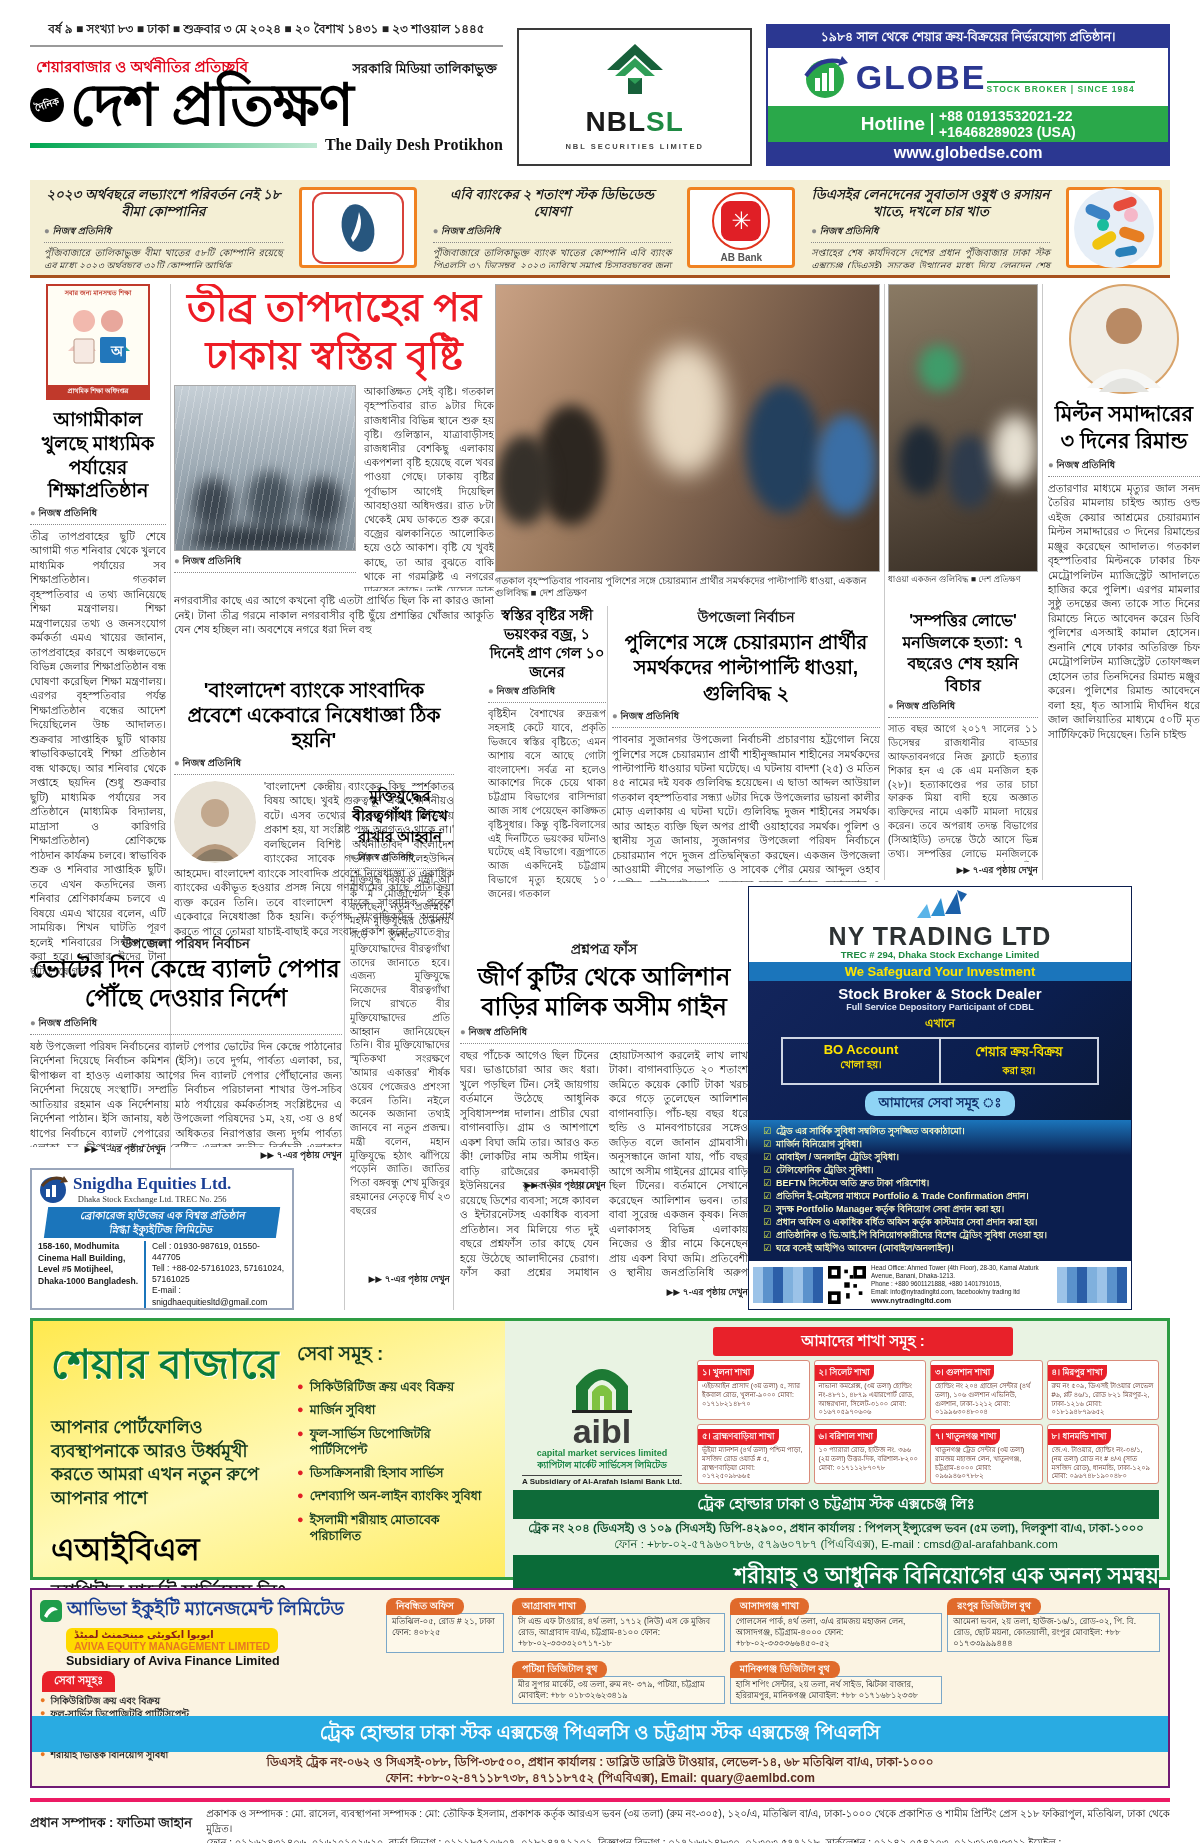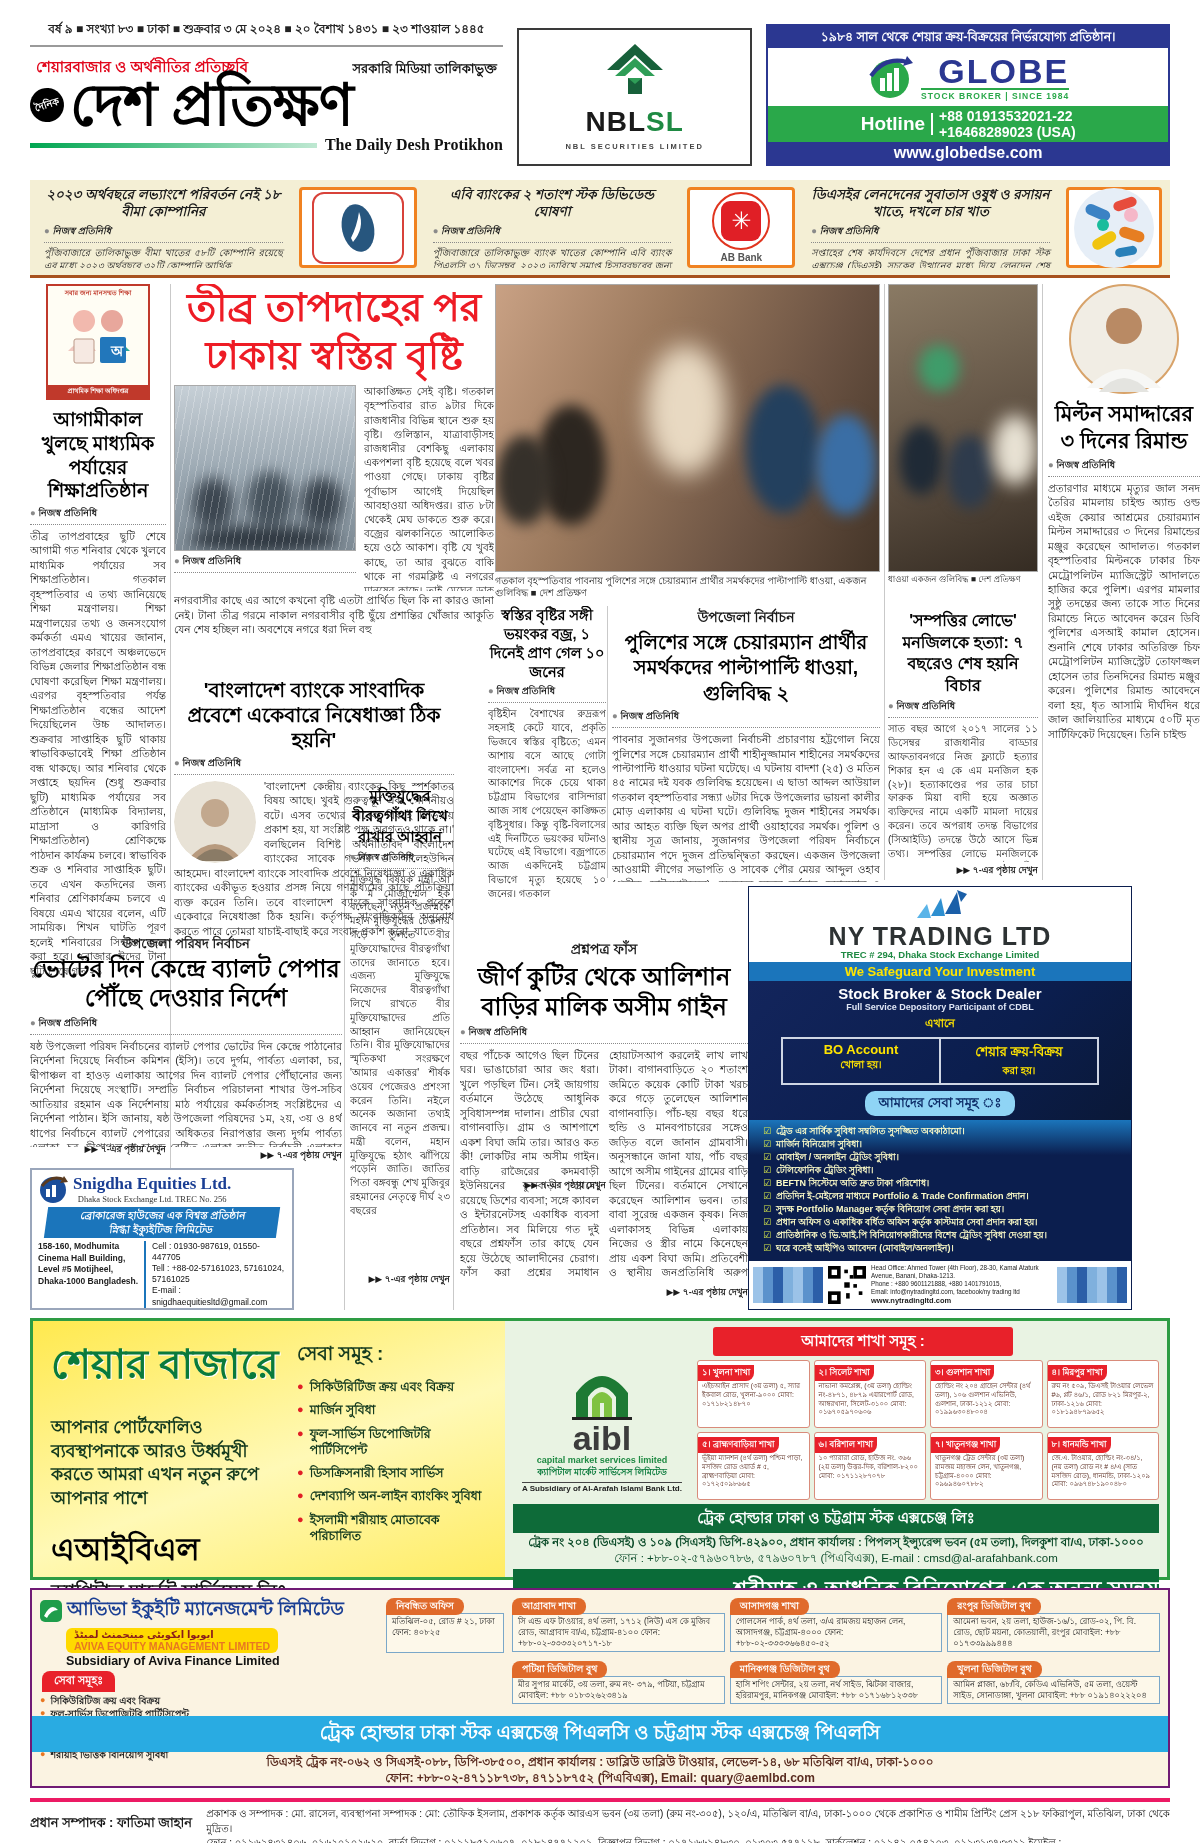--- a/index.html
+++ b/index.html
@@ -23,21 +23,21 @@
   .eng-title { font-family:"Liberation Serif","DejaVu Serif",serif; font-size:16px; font-weight:bold; color:#111; }
 
   .nblsl-box { width:238px; height:138px; border:2px solid #3a3a3a; background:#fff; margin-top:14px; display:flex; flex-direction:column; align-items:center; justify-content:center; gap:4px; }
   .nblsl-name { font-size:28px; font-weight:900; letter-spacing:1px; }
   .nblsl-name .g { color:#1f8a43; }
   .nblsl-full { font-size:7.5px; font-weight:bold; color:#444; letter-spacing:2px; }
 
   .globe-box { width:408px; height:142px; margin-top:10px; border:2px solid #2b3791; background:#fff; display:flex; flex-direction:column; overflow:hidden; }
   .g-top { background:#2b3791; color:#fff; font-size:12.5px; font-weight:bold; text-align:center; padding:3px 6px; line-height:1.3; }
   .g-mid { flex:1; display:flex; align-items:center; justify-content:center; gap:8px; padding:2px 6px; }
-  .g-brand-wrap { display:flex; flex-direction:column; align-items:flex-end; }
+  .g-brand-wrap { display:flex; flex-direction:row; align-items:flex-end; }
   .g-brand { color:#2b3791; font-size:34px; font-weight:900; letter-spacing:2px; line-height:1; }
   .g-sub { color:#2aa84a; font-size:8.5px; font-weight:bold; letter-spacing:1px; border-top:2px solid #2aa84a; padding-top:1px; }
   .g-hot { background:#2aa84a; color:#fff; display:flex; align-items:center; justify-content:center; gap:6px; padding:2px 4px; }
   .g-hot .lbl { font-size:19px; font-weight:bold; border-right:2px solid #fff; padding-right:6px; }
   .g-hot .ph { font-size:14px; font-weight:bold; line-height:1.15; }
   .g-web { background:#2b3791; color:#fff; text-align:center; font-size:16px; font-weight:bold; padding:2px 0; }
 
   
   .briefs { position:absolute; top:180px; left:30px; width:1140px; height:98px; background:#f4efd5; border-bottom:3px solid #a8521f; display:flex; gap:10px; padding:7px 8px; }
   .brief { flex:1; padding:0 6px; overflow:hidden;font-style:italic; }
@@ -118,21 +118,21 @@
   .sb-item .rd { color:#e01f26; font-size:11px; }
   .aibl-r { flex:1; padding:6px 8px 0 8px; display:flex; flex-direction:column; }
   .aibl-banner { background:#e8212a; color:#fff; font-size:15px; font-weight:bold; text-align:center; width:300px; margin:0 auto 4px 200px; padding:2px 0; border-radius:3px; }
   .aibl-row { display:flex; gap:6px; flex:1; }
   .aibl-logo { width:178px; display:flex; flex-direction:column; align-items:center; justify-content:center; }
   .aibl-word { font-size:34px; font-weight:900; color:#3c3c3c; line-height:1; }
   .aibl-cm { font-size:9px; font-weight:bold; color:#1f8a43; }
   .aibl-bn { font-size:9px; font-weight:bold; color:#0a7a3c; }
   .aibl-sub2 { font-size:8px; font-weight:bold; color:#222; border-top:1px solid #444; margin-top:2px; padding-top:1px; }
   .aibl-grid { flex:1; display:grid; grid-template-columns:repeat(4,1fr); gap:4px; align-content:start; }
-  .br-box { background:#fff; border:1px solid #d98b7a; border-radius:3px; overflow:hidden; height:68px; }
+  .br-box { background:#fff; border:1px solid #d98b7a; border-radius:3px; overflow:hidden; height:60px; }
   .br-h { background:#e8212a; color:#fff; font-size:8.5px; font-weight:bold; padding:1px 4px; border-radius:0 0 8px 0; display:inline-block; }
   .br-a { font-size:6.8px; line-height:1.3; color:#5a2c20; padding:1px 4px; }
   .aibl-green { background:#0e6b39; color:#fff; text-align:center; font-size:15px; font-weight:bold; padding:2px 0; margin-top:4px; }
   .aibl-addr { text-align:center; font-size:11.5px; font-weight:bold; color:#0a4a28; line-height:1.35; padding:2px 4px 0 4px; }
   .aibl-slogan { background:#0a6b38; color:#fff; text-align:right; font-size:22px; font-weight:900; padding:3px 0 5px 0; margin-top:3px; }
 
   
   .aviva { position:absolute; top:1588px; left:30px; width:1140px; height:200px; border:2px solid #701a75; background:#fbf3e2; display:flex; flex-direction:column; overflow:hidden; }
   .av-top { display:flex; gap:8px; padding:5px 8px 2px 8px; height:126px; }
   .av-l { width:338px; }
@@ -696,24 +696,20 @@
           <div class="av-ba">আমেনা ভবন, ২য় তলা, হাউজ-১৬/১, রোড-০২, পি. বি. রোড, ছোট ময়না, কোতয়ালী, রংপুর মোবাইল: +৮৮ ০১৭৩৩৯৯৯৪৪৪</div>
         </div>
           <div class="av-box">
           <div class="av-bh">পটিয়া ডিজিটাল বুথ</div>
           <div class="av-ba">মীর সুপার মার্কেট, ৩য় তলা, রুম নং- ৩৭৯, পটিয়া, চট্টগ্রাম মোবাইল: +৮৮ ০১৮৩২৬২৩৪১৯</div>
         </div>
           <div class="av-box">
           <div class="av-bh">মানিকগঞ্জ ডিজিটাল বুথ</div>
           <div class="av-ba">হাসি শপিং সেন্টার, ২য় তলা, নর্থ সাইড, ঝিটকা বাজার, হরিরামপুর, মানিকগঞ্জ মোবাইল: +৮৮ ০১৭১৬৮১২৩৩৮</div>
         </div>
-          <div class="av-box">
-          <div class="av-bh">খুলনা ডিজিটাল বুথ</div>
-          <div class="av-ba">আমিন প্লাজা, ৬৮/বি, কেডিএ এভিনিউ, ৫ম তলা, ওয়েস্ট সাইড, সোনাডাঙ্গা, খুলনা মোবাইল: +৮৮ ০১৯১৪০২২২০৪</div>
-        </div>
         </div>
     </div>
     <div class="av-blue">ট্রেক হোল্ডার ঢাকা স্টক এক্সচেঞ্জ পিএলসি ও চট্টগ্রাম স্টক এক্সচেঞ্জ পিএলসি</div>
     <div class="av-addr"><span>ডিএসই ট্রেক নং-০৬২ ও সিএসই-০৮৮, ডিপি-৩৮৫০০, প্রধান কার্যালয় : ডাব্লিউ ডাব্লিউ টাওয়ার, লেভেল-১৪, ৬৮ মতিঝিল বা/এ, ঢাকা-১০০০</span><br><span>ফোন: +৮৮-০২-৪৭১১৮৭৩৮, ৪৭১১৮৭৫২ (পিএবিএক্স), Email: quary@aemlbd.com</span></div>
 
   </section>
 
   <footer class="footer">
     <div class="f-left">প্রধান সম্পাদক : ফাতিমা জাহান</div>
     <div class="f-right">

